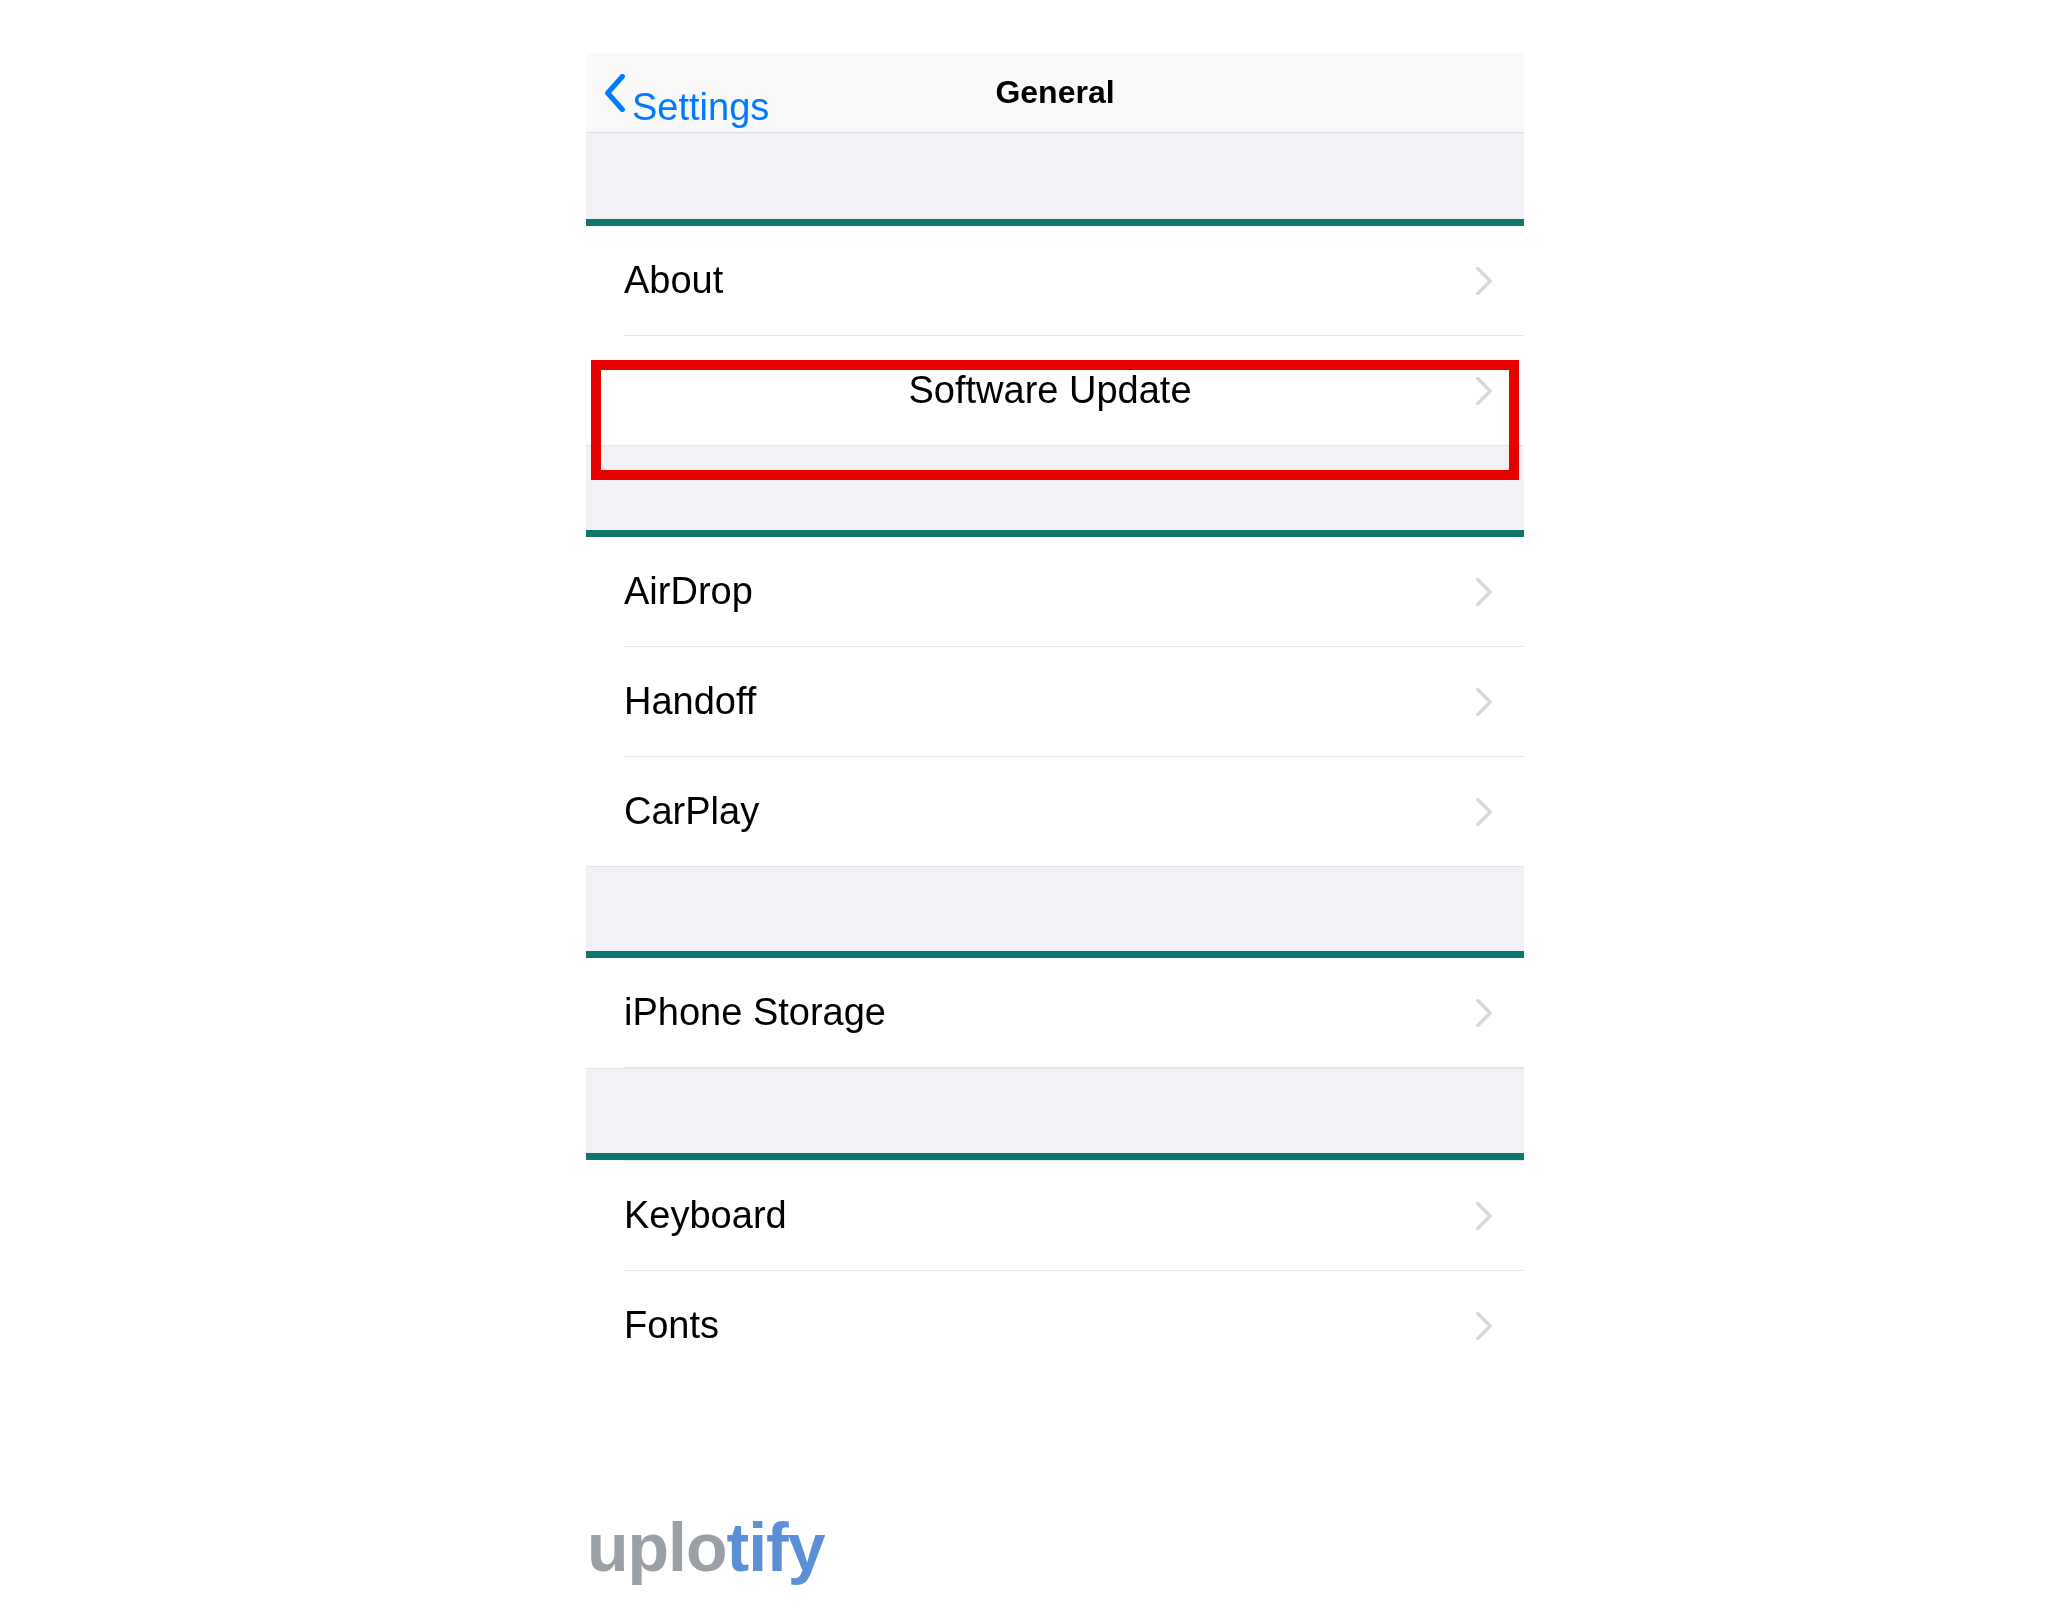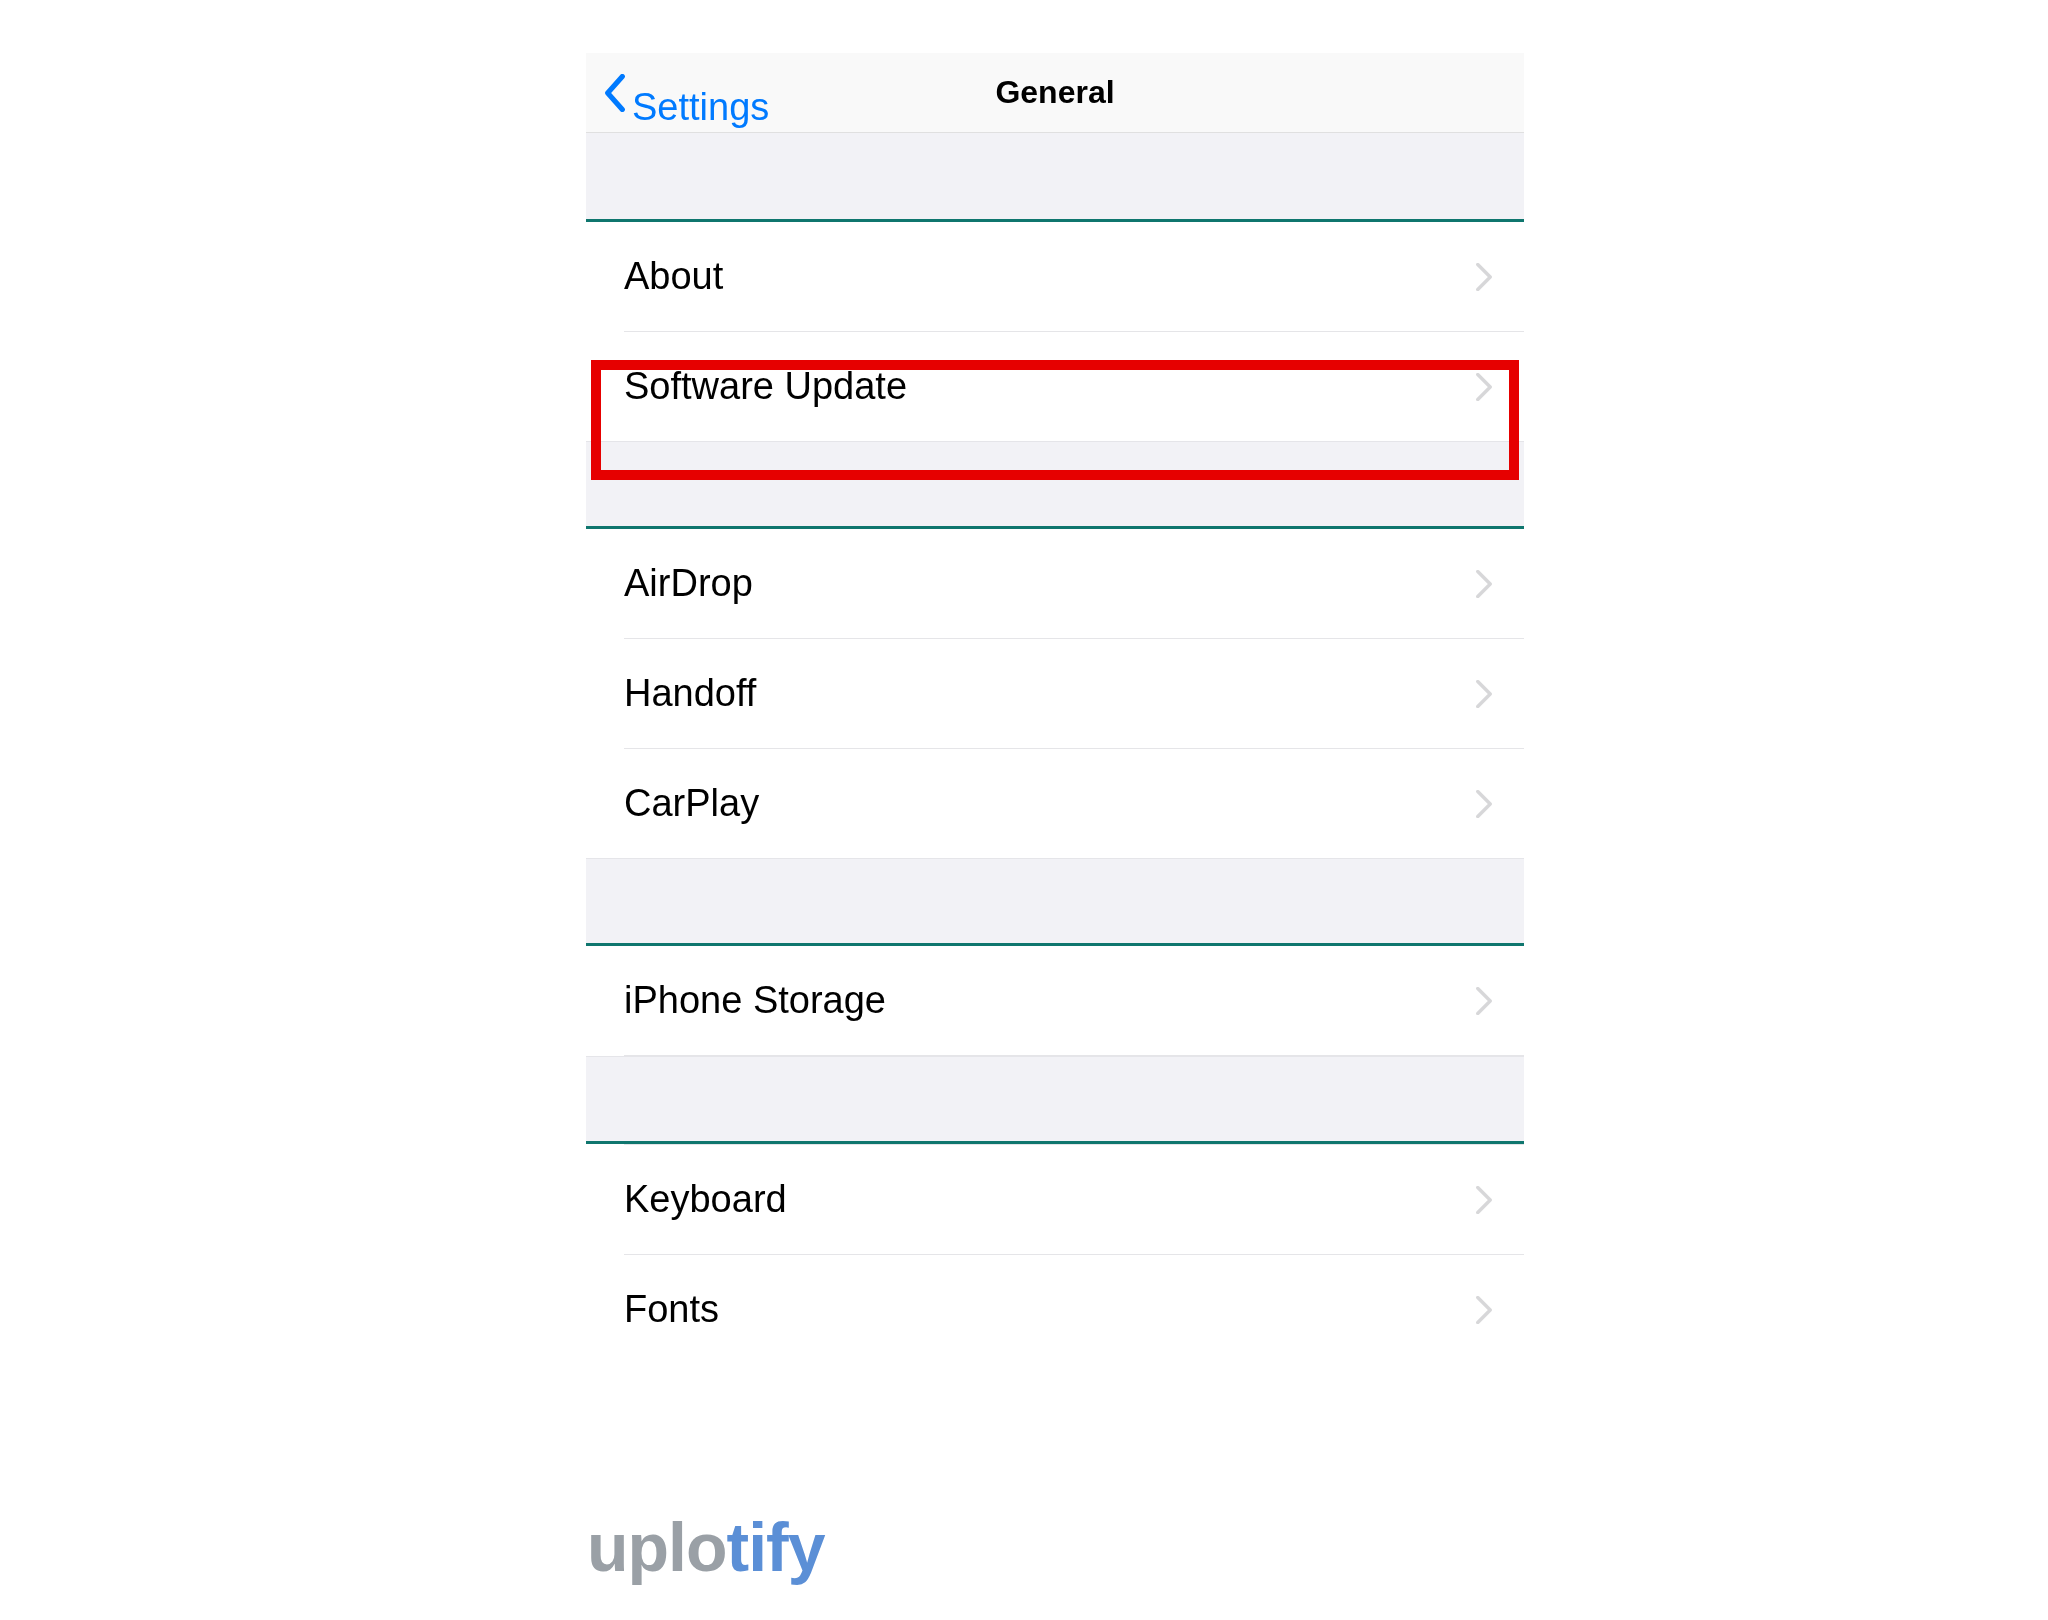--- a/index.html
+++ b/index.html
@@ -65,21 +65,21 @@
     .section-gap {
       height: 86px;
       background: #f2f2f6;
     }
     .section-gap-small {
       height: 84px;
       background: #f2f2f6;
     }
     .section {
       background: #fff;
-      border-top: 3px solid #0f766e;
+      border-top: 7px solid #0f766e;
       border-bottom: 1px solid #e5e5e9;
     }
     .row {
       height: 109px;
       display: flex;
       align-items: center;
       padding: 0 32px 0 38px;
       position: relative;
       cursor: pointer;
       background: #fff;
@@ -143,21 +143,21 @@
   <div class="section">
     <div class="row">
       <span class="row-label">About</span>
       <span class="row-chevron">
         <svg viewBox="0 0 10 18" width="16" height="28">
             <polyline points="1,1 9,9 1,17" fill="none" stroke="#8e8e93" stroke-width="2.2" stroke-linecap="round" stroke-linejoin="round"></polyline>
           </svg>
       </span>
     </div>
     <div class="row-sep"></div>
-    <div class="row" style="position:relative;">
+    <div class="row" style="position:relative;text-align:center;">
       <span class="row-label">Software Update</span>
       <span class="row-chevron">
         <svg viewBox="0 0 10 18" width="16" height="28">
             <polyline points="1,1 9,9 1,17" fill="none" stroke="#8e8e93" stroke-width="2.2" stroke-linecap="round" stroke-linejoin="round"></polyline>
           </svg>
       </span>
     </div>
   </div>
 
   <div class="section-gap-small"></div>

